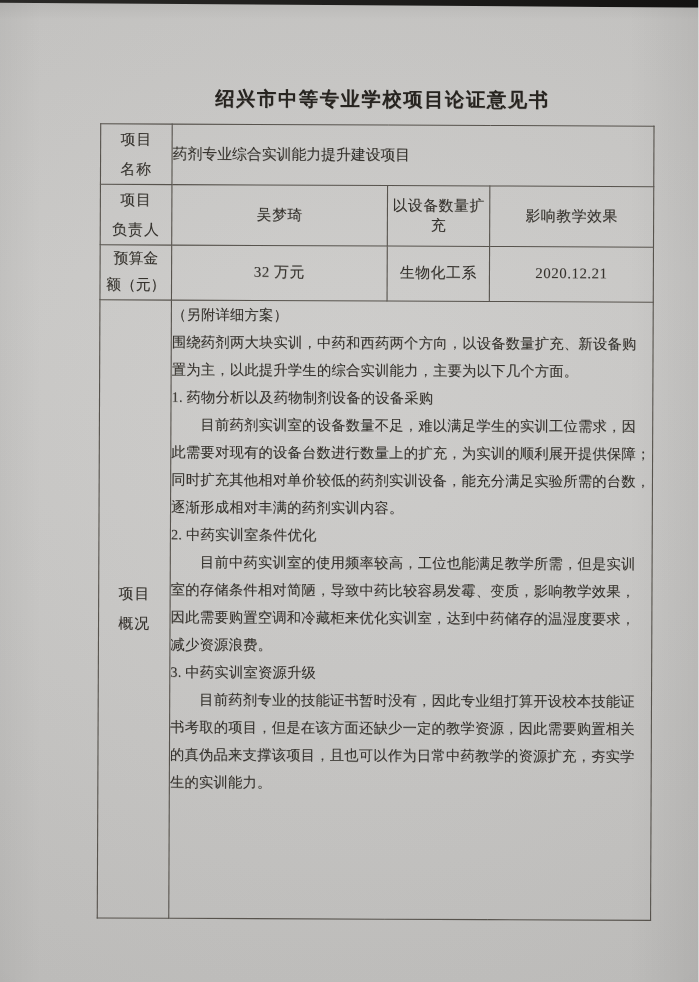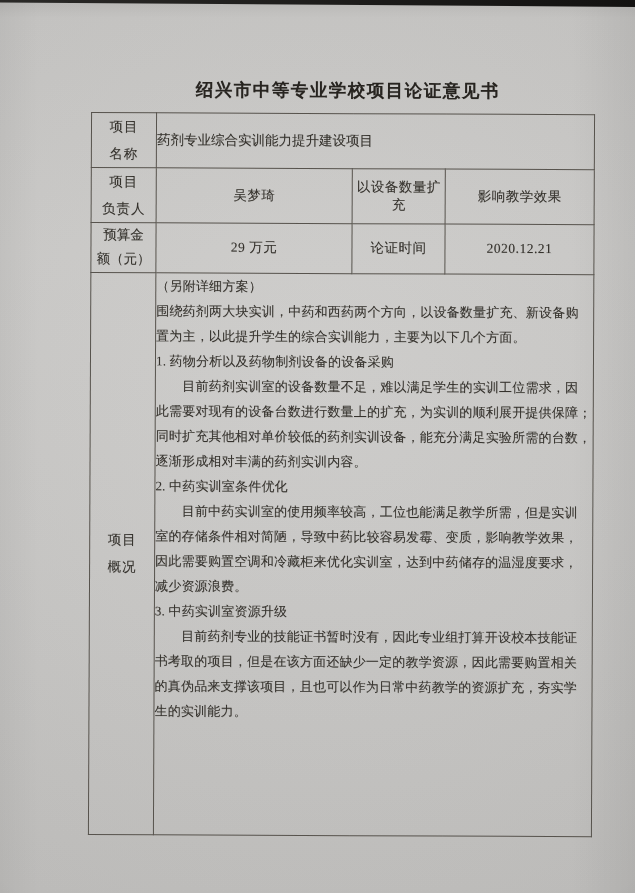--- a/index.html
+++ b/index.html
@@ -77,22 +77,22 @@
       <tr style="height:54px">
         <td class="lbl">项目
 负责人</td>
         <td class="val-center">吴梦琦</td>
         <td class="val-center">以设备数量扩充</td>
         <td class="val-center">影响教学效果</td>
       </tr>
       <tr style="height:49px">
         <td class="lbl" style="line-height:1.8;letter-spacing:0">预算金
 额（元）</td>
-        <td class="val-center">29 万元</td>
-        <td class="val-center">论证时间</td>
+        <td class="val-center">32 万元</td>
+        <td class="val-center">生物化工系</td>
         <td class="val-center">2020.12.21</td>
       </tr>
       <tr style="height:562px">
         <td class="lbl">项目
 概况</td>
         <td class="overview-cell" colspan="3">
             <div class="ov-line">（另附详细方案）</div>
             <div class="ov-line">围绕药剂两大块实训，中药和西药两个方向，以设备数量扩充、新设备购</div>
             <div class="ov-line">置为主，以此提升学生的综合实训能力，主要为以下几个方面。</div>
             <div class="ov-line">1. 药物分析以及药物制剂设备的设备采购</div>

